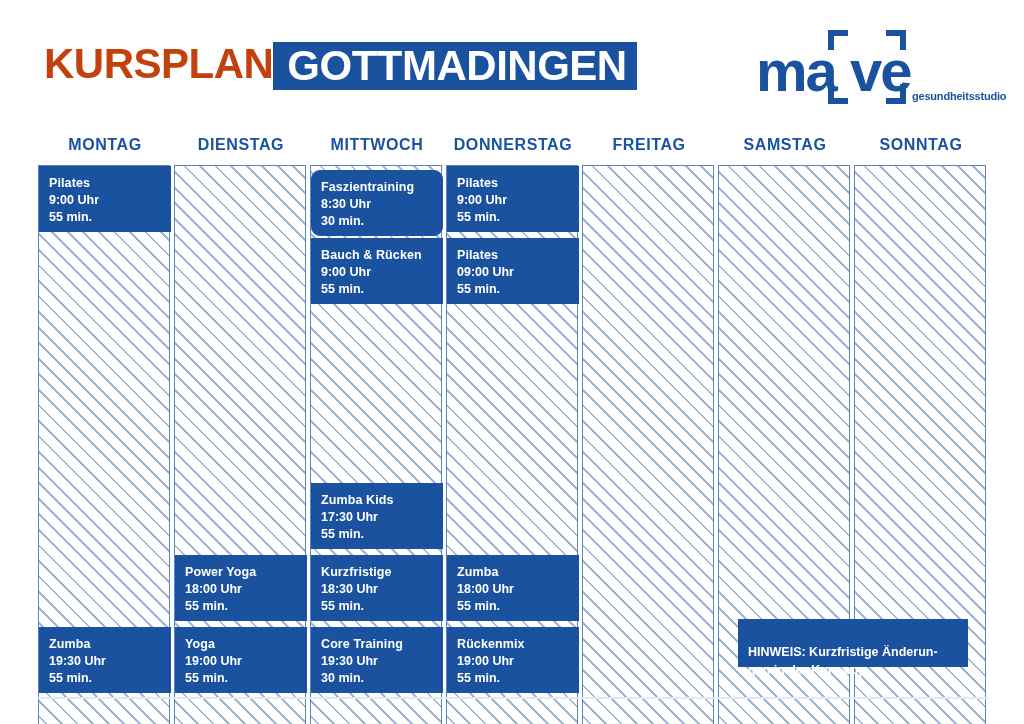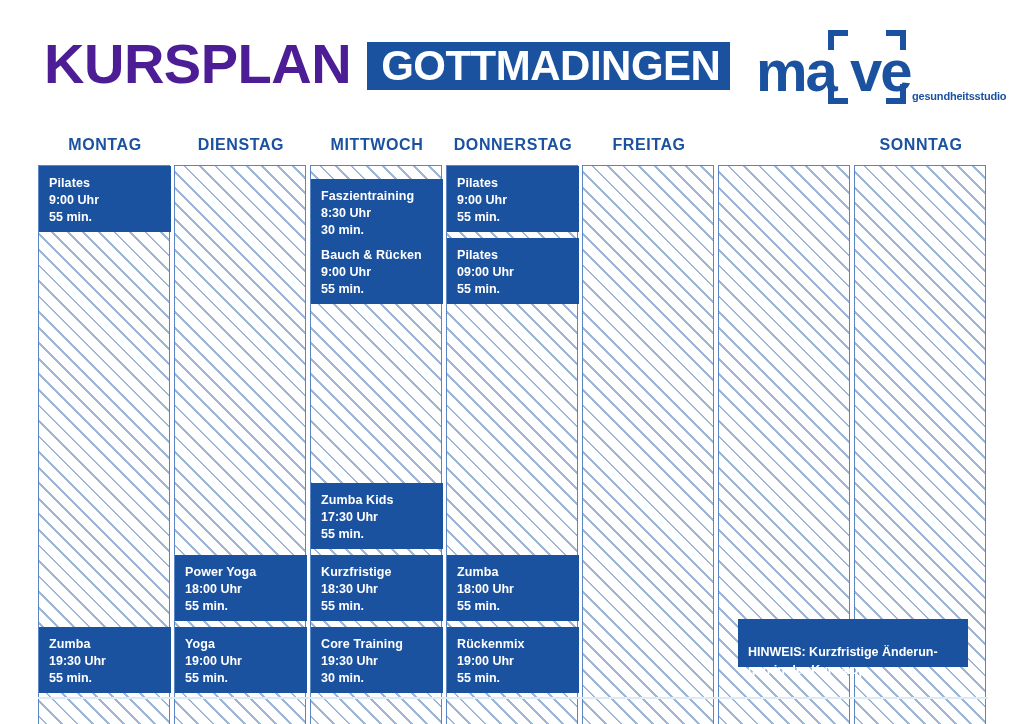--- a/index.html
+++ b/index.html
@@ -13,23 +13,23 @@
 
   
   #header{
     position:absolute; left:0; top:0; width:1024px; height:125px;
   }
   #title-wrap{
     position:absolute; left:44px; top:42px;
     display:flex; align-items:stretch;
   }
   #title-kursplan{
-    font-size:56px; font-weight:bold; letter-spacing:-0.5px;
-    color:#4c1d95; line-height:44px;
-    padding-right:16px;
+    font-size:42px; font-weight:bold; letter-spacing:-0.5px;
+    color:#c2410c; line-height:44px;
+    padding-right:0;
     font-stretch:condensed;
   }
   #title-city-box{
     background:#1b52a0;
     padding:4px 10px 4px 14px;
     display:flex; align-items:center;
   }
   #title-city{
     font-size:42px; font-weight:bold; letter-spacing:-0.5px;
     color:#ffffff; line-height:40px;
@@ -193,21 +193,21 @@
         <div class="course" style="top: 461px; height: 66px;">
           <div class="c-name">Yoga</div>
           <div class="c-time">19:00 Uhr</div>
           <div class="c-dur">55 min.</div>
         </div>
       </div>
     </div>
     <div class="col" style="left: 272px;">
       <div class="col-head">MITTWOCH</div>
       <div class="col-body">
-        <div class="course" style="top: 13px; height: 66px;">
+        <div class="course" style="top: 4px; height: 66px; border-radius: 9px;">
           <div class="c-name">Faszientraining</div>
           <div class="c-time">8:30 Uhr</div>
           <div class="c-dur">30 min.</div>
         </div>
         <div class="course" style="top: 72px; height: 66px;">
           <div class="c-name">Bauch &amp; Rücken</div>
           <div class="c-time">9:00 Uhr</div>
           <div class="c-dur">55 min.</div>
         </div>
         <div class="course" style="top: 317px; height: 66px;">
@@ -250,20 +250,21 @@
           <div class="c-time">19:00 Uhr</div>
           <div class="c-dur">55 min.</div>
         </div>
       </div>
     </div>
     <div class="col" style="left: 544px;">
       <div class="col-head">FREITAG</div>
       <div class="col-body"></div>
     </div>
     <div class="col" style="left: 680px;">
+      <div class="col-head">SAMSTAG</div>
       <div class="col-body"></div>
     </div>
     <div class="col" style="left: 816px; padding-left: 12px;">
       <div class="col-head">SONNTAG</div>
       <div class="col-body"></div>
     </div>
   </div>
 
 <div id="notice">
   <div class="n-line">HINWEIS: Kurzfristige Änderun-</div>

